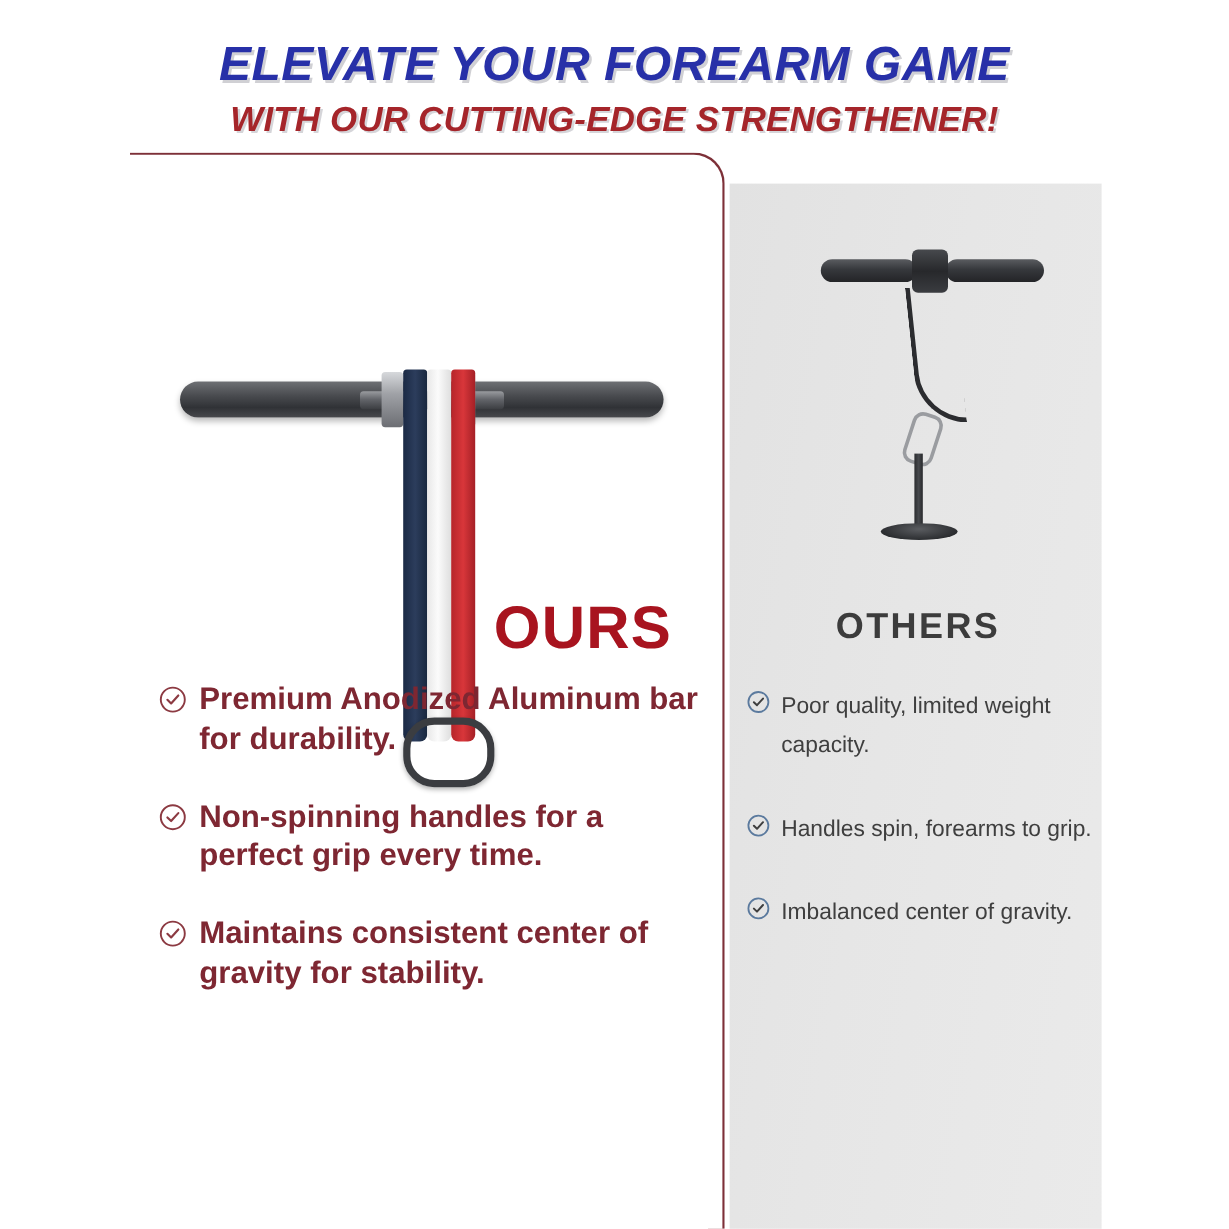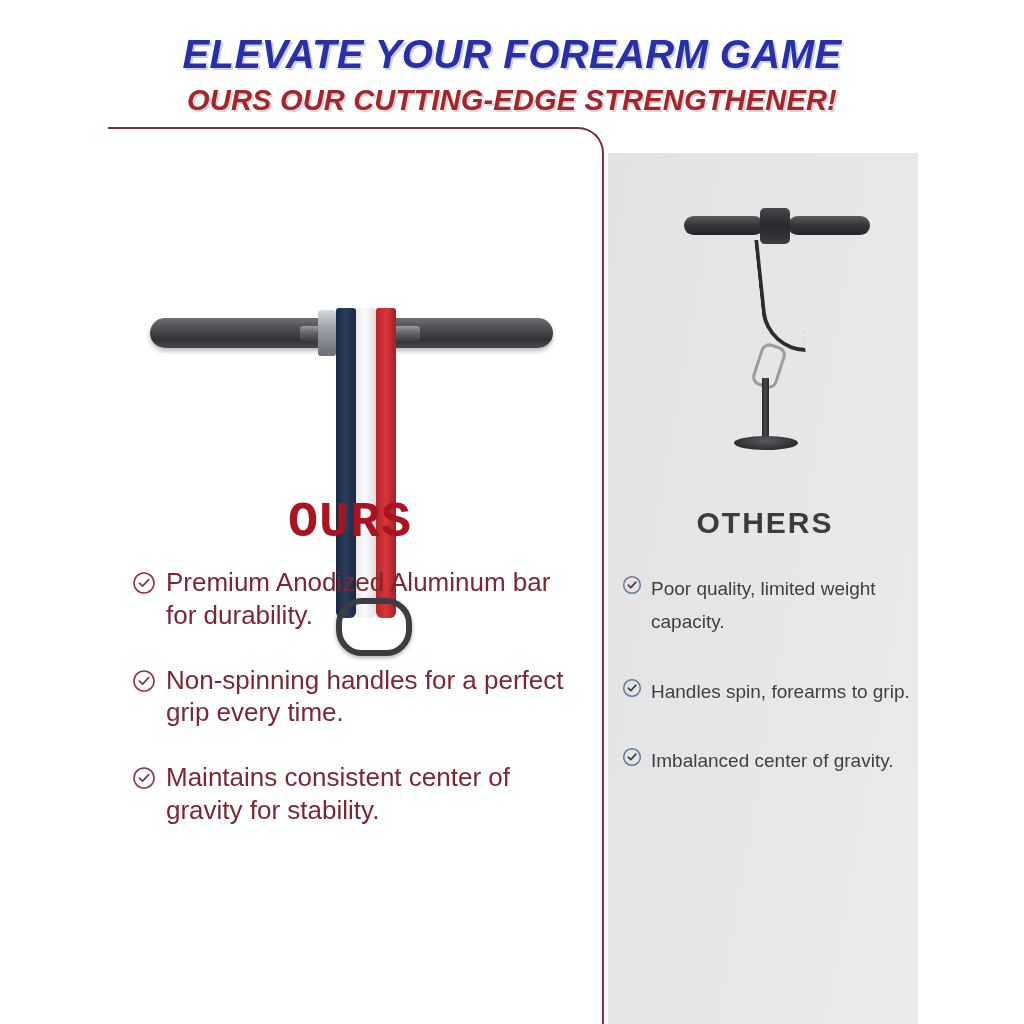--- a/index.html
+++ b/index.html
@@ -120,51 +120,51 @@
     text-shadow:3px 3px 2px rgba(90,20,25,.35);
   }
   .bolt{position:absolute;background:#7d1b20;}
   .bolt.b1{left:8px;top:18px;width:54px;height:5px;transform:rotate(42deg);}
   .bolt.b2{left:30px;top:104px;width:52px;height:5px;transform:rotate(40deg);}
   .bolt.b3{left:120px;top:10px;width:46px;height:5px;transform:rotate(40deg);}
   .bolt.b4{left:136px;top:110px;width:58px;height:5px;transform:rotate(40deg);}
 
   
   .ours-heading{
-    position:absolute;left:140px;top:494px;width:420px;text-align:center;
-    font-size:50px;font-weight:bold;color:#a8141f;letter-spacing:1px;font-family:Liberation Mono, monospace;
+    position:absolute;left:140px;top:494px;width:420px;text-align:right;
+    font-size:50px;font-weight:bold;color:#a8141f;letter-spacing:1px;
   }
   .others-heading{
     position:absolute;left:620px;top:506px;width:290px;text-align:center;
     font-size:30px;font-weight:bold;color:#3c3c3c;letter-spacing:2px;
   }
 
   
-  .ours-list{position:absolute;left:132px;top:566px;width:452px;}
+  .ours-list{position:absolute;left:132px;top:566px;width:452px;font-weight:bold;}
   .ours-item{display:flex;align-items:flex-start;margin-bottom:32px;}
   .ours-item .ck{flex:0 0 auto;margin-right:10px;margin-top:5px;}
   .ours-item .txt{
     font-size:26px;line-height:1.26;color:#7e2732;
   }
 
   .others-list{position:absolute;left:622px;top:572px;width:300px;}
   .others-item{display:flex;align-items:flex-start;margin-bottom:36px;}
   .others-item .ck{flex:0 0 auto;margin-right:9px;margin-top:3px;}
   .others-item .txt{
     font-size:19px;line-height:1.75;color:#3f3f3f;
   }
 </style>
 </head>
 <body>
 
 <div class="stage">
 
   <div class="header">
     <div class="title">ELEVATE YOUR FOREARM GAME</div>
-    <div class="subtitle">OURS OUR CUTTING-EDGE STRENGTHENER!</div>
+    <div class="subtitle">WITH OUR CUTTING-EDGE STRENGTHENER!</div>
   </div>
 
   <div class="ours-panel"></div>
 
   <div class="others-panel"></div>
 
   <div class="ours-product">
     <div class="bar-left"></div>
     <div class="bar-right"></div>
     <div class="bar-shaft"></div>

